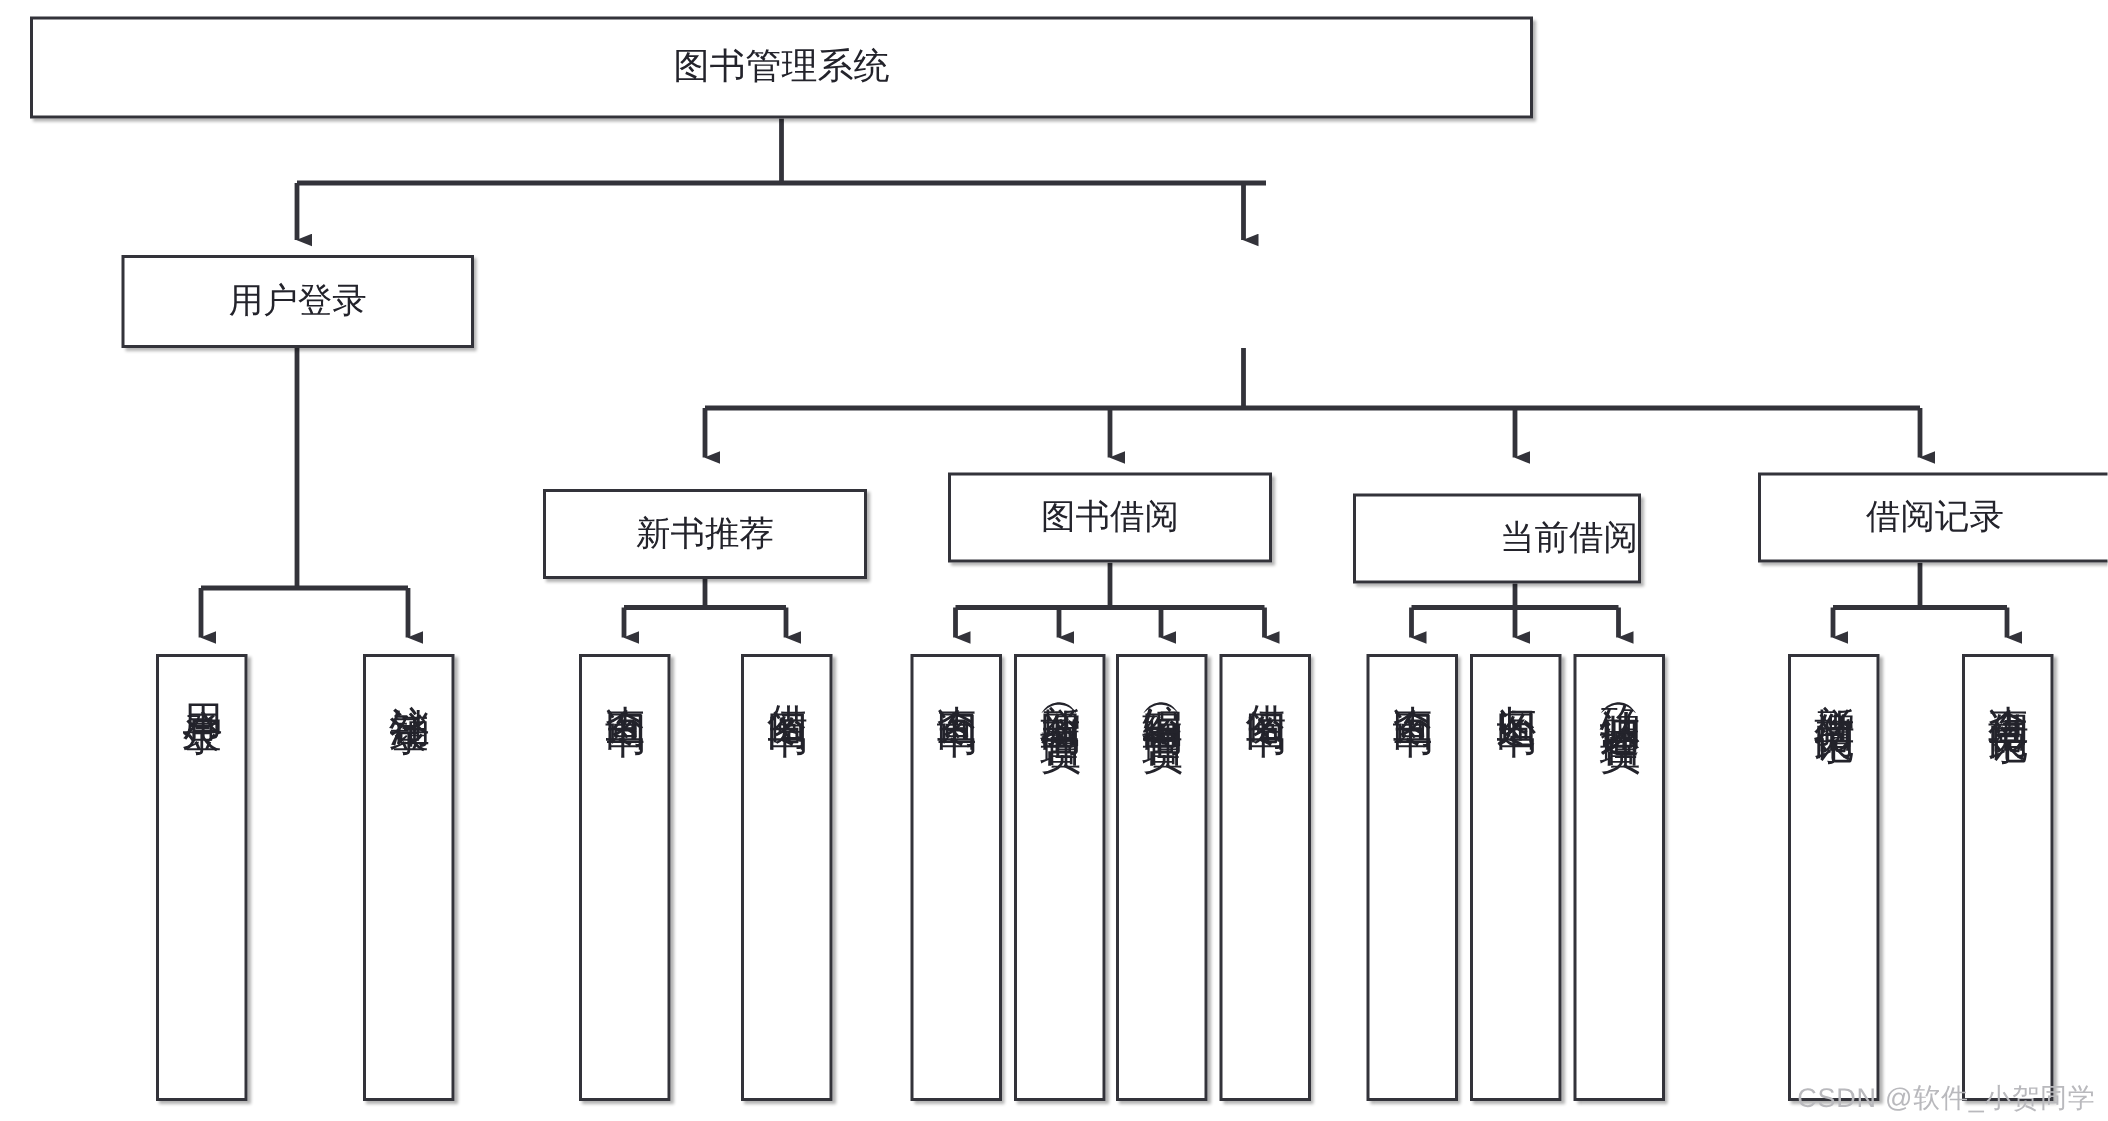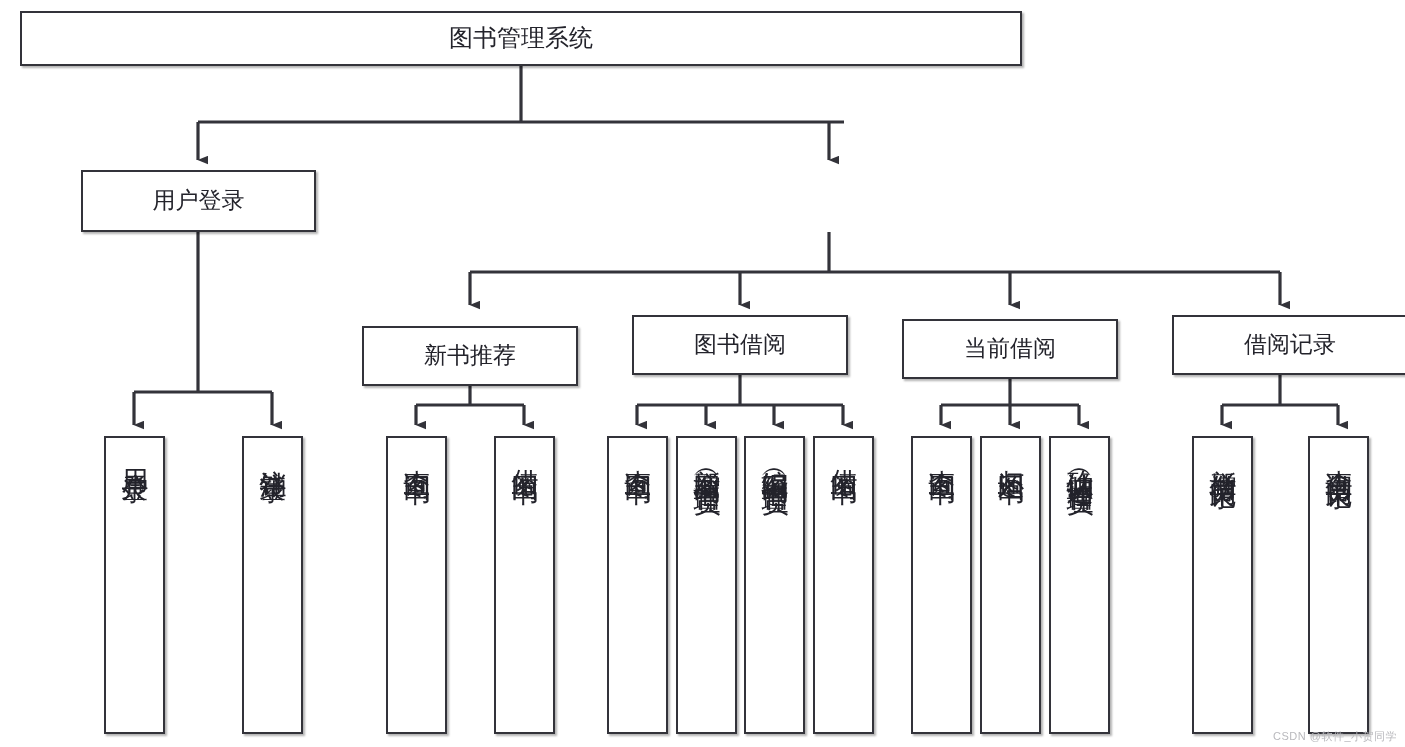--- a/index.html
+++ b/index.html
@@ -58,21 +58,21 @@
     text-orientation: upright;
     font-size: 27px;
     letter-spacing: 3px;
     line-height: 1;
   }
   .node.root .label { font-size: 24px; }
   .watermark {
     position: absolute;
     right: 8px;
     bottom: 3px;
-    font-size: 11px;
+    font-size: 18px;
     color: #b9b9bd;
     letter-spacing: 0.5px;
     white-space: nowrap;
   }
 </style>
 </head>
 <body>
 
 <div id="diagram-root">
 
@@ -119,35 +119,35 @@
       <path d="M1010,405 L1010,425" marker-end="url(#arw)"></path>
       <path d="M1079,405 L1079,425" marker-end="url(#arw)"></path>
 
       <path d="M1280,375 L1280,405"></path>
       <path d="M1222,405 L1338,405"></path>
       <path d="M1222,405 L1222,425" marker-end="url(#arw)"></path>
       <path d="M1338,405 L1338,425" marker-end="url(#arw)"></path>
     </g>
   </svg>
 
-  <div class="node horiz root" style="left:20px; top:11px; width:1002px; height:55px;">
+  <div class="node horiz root" style="left:20px; top:11px; width:1002px; height:68px;">
     <span class="label">图书管理系统</span>
   </div>
 
   <div class="node horiz" style="left:81px; top:170px; width:235px; height:62px;">
     <span class="label">用户登录</span>
   </div>
 
   <div class="node horiz" style="left:362px; top:326px; width:216px; height:60px;">
     <span class="label">新书推荐</span>
   </div>
   <div class="node horiz" style="left:632px; top:315px; width:216px; height:60px;">
     <span class="label">图书借阅</span>
   </div>
-  <div class="node horiz" style="left:902px; top:319px; width:216px; height:60px;">
+  <div class="node horiz" style="left:902px; top:329px; width:192px; height:60px;justify-content:flex-end;">
     <span class="label">当前借阅</span>
   </div>
   <div class="node horiz" style="left:1172px; top:315px; width:236px; height:60px;">
     <span class="label">借阅记录</span>
   </div>
 
   <div class="node vert" style="left:104px; top:436px; width:61px; height:298px;">
     <span class="label">用户登录</span>
   </div>
   <div class="node vert" style="left:242px; top:436px; width:61px; height:298px;">

